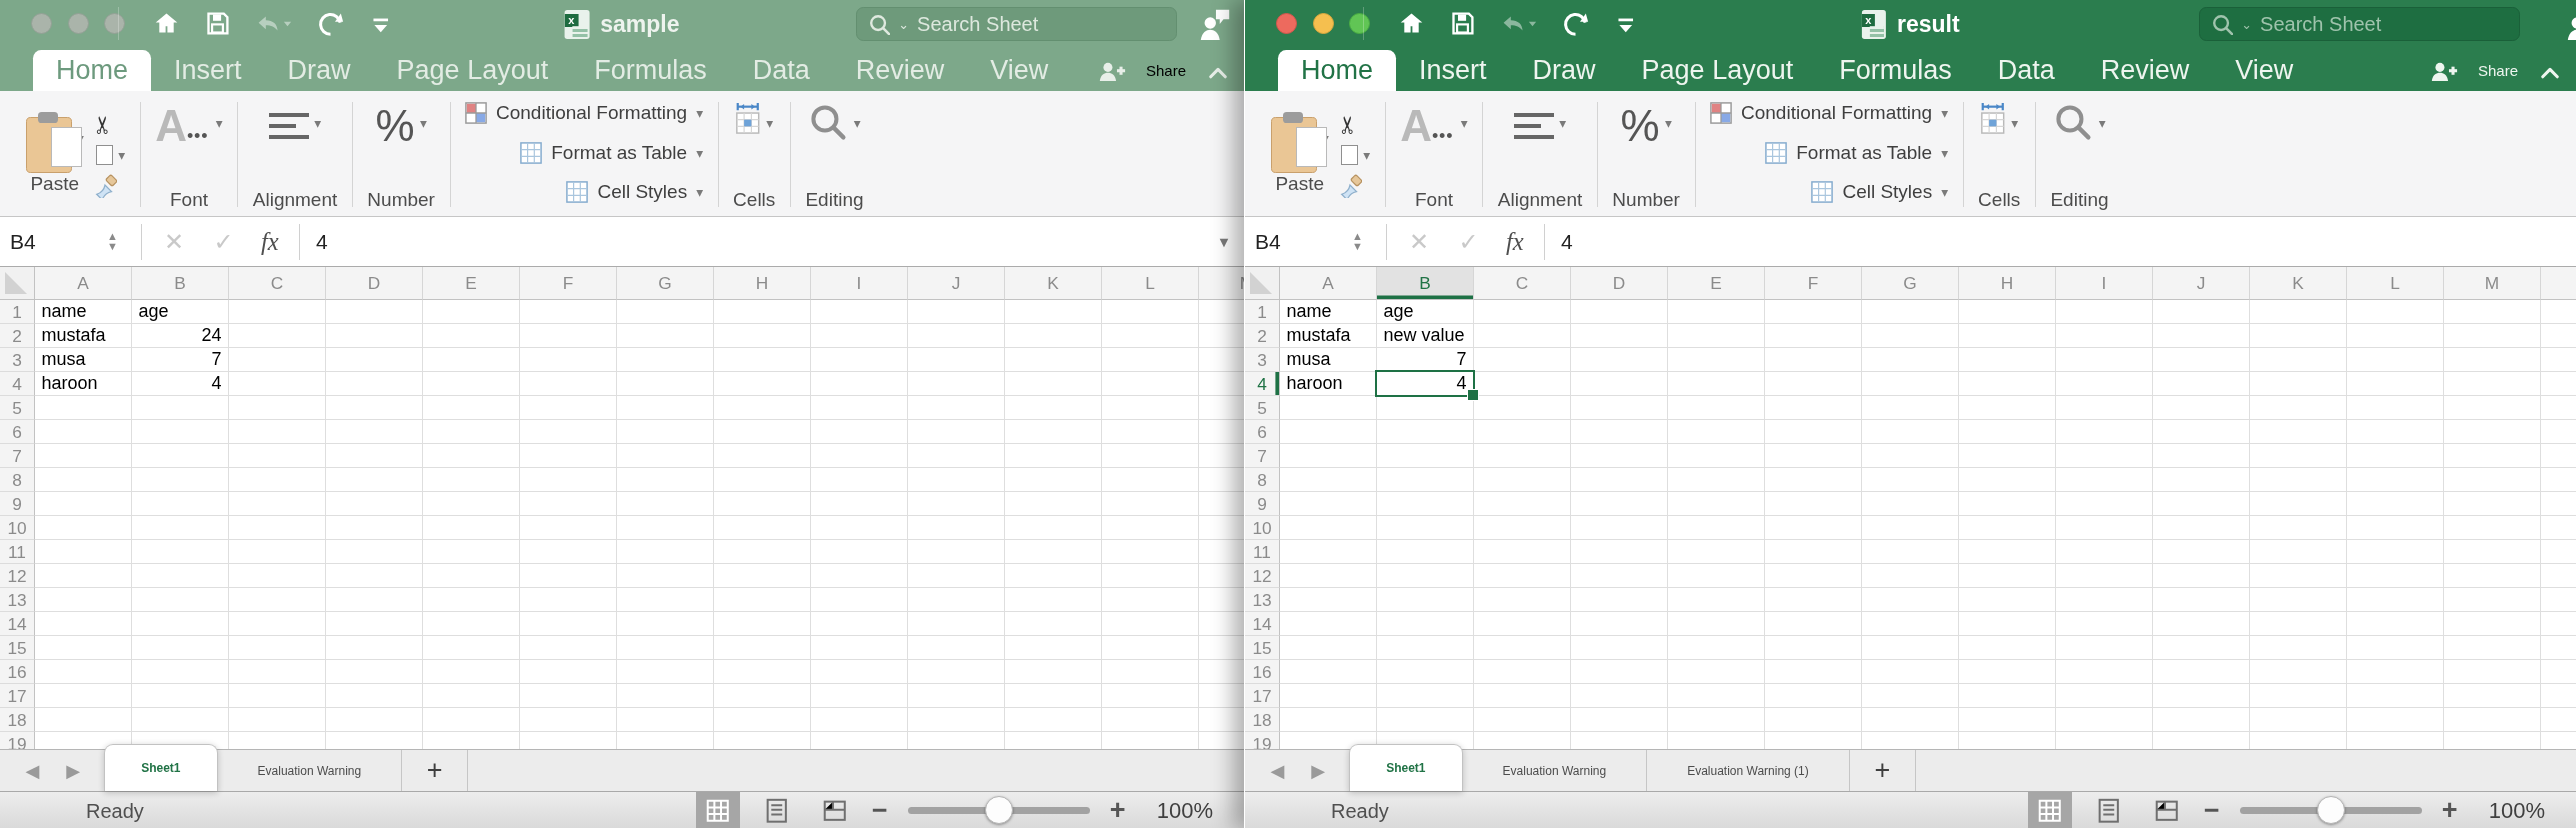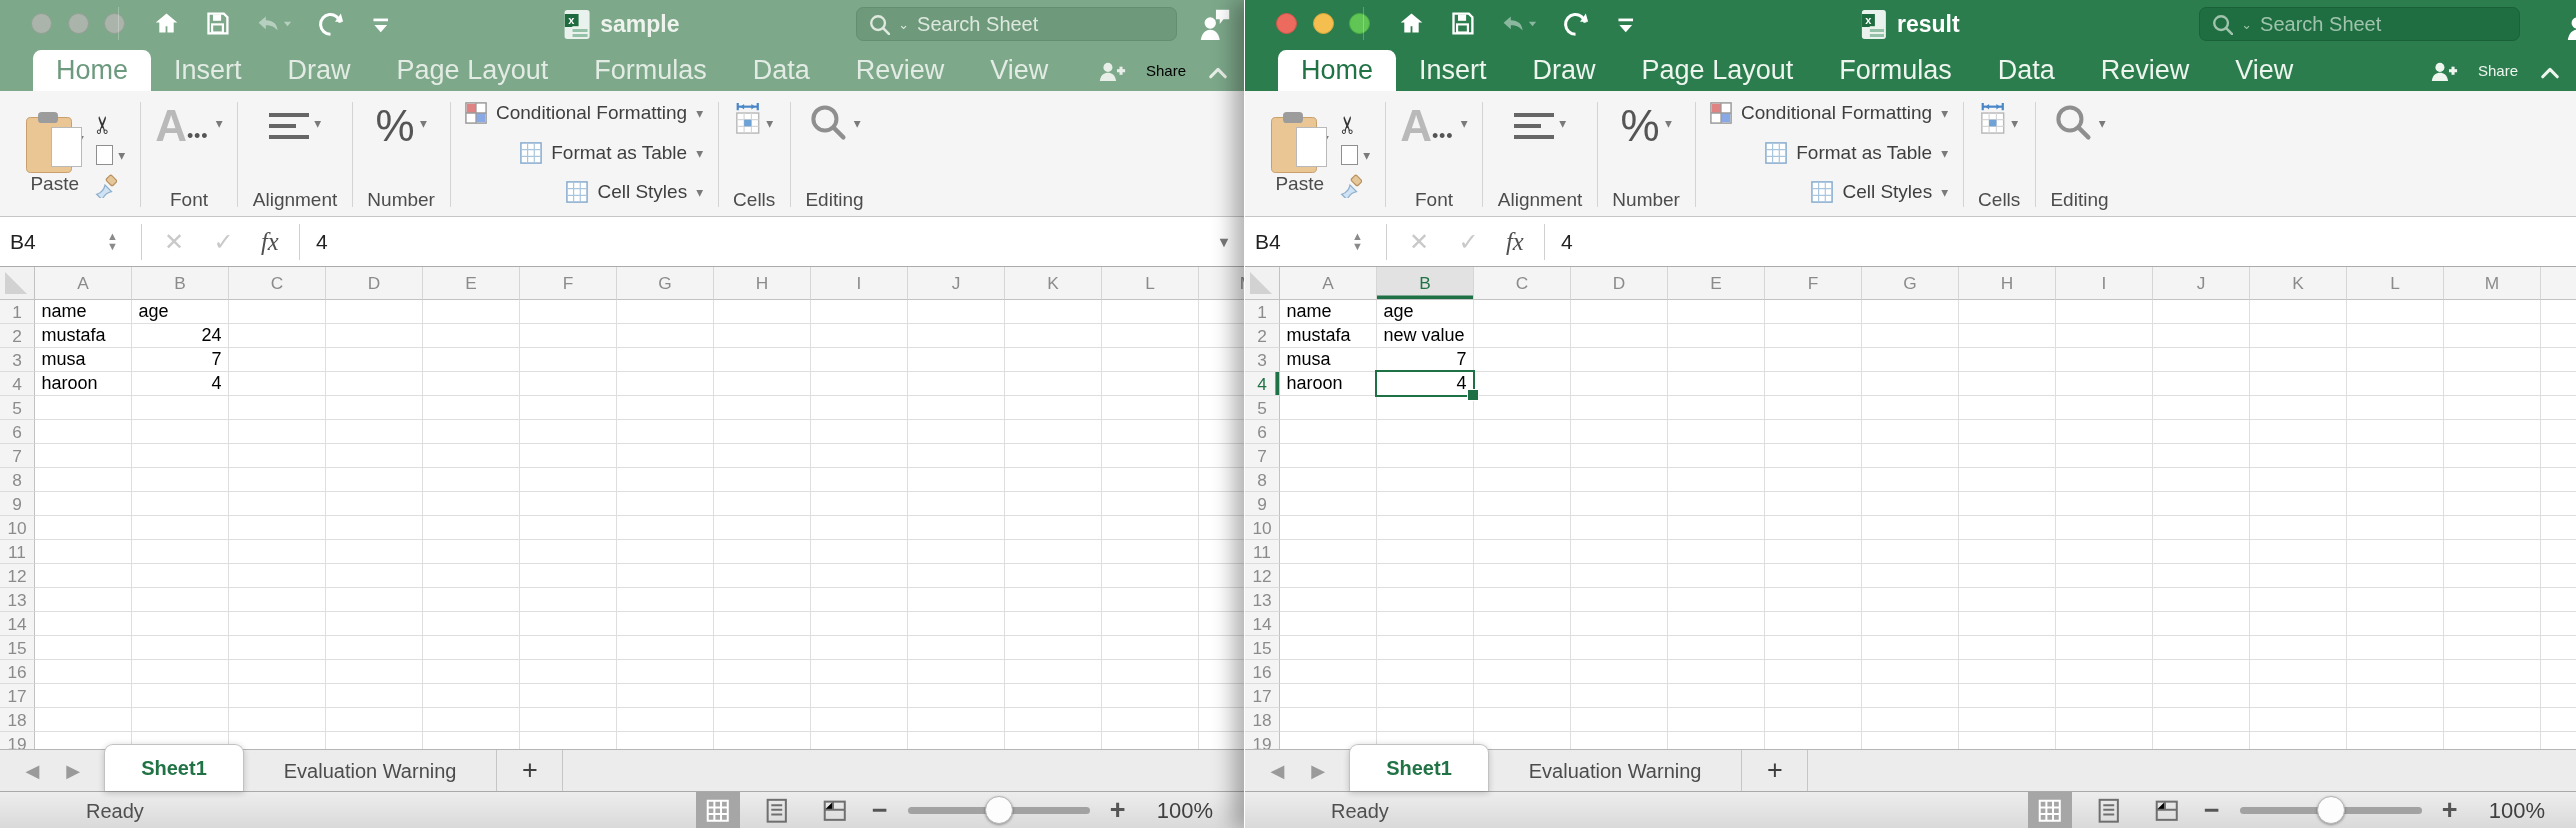--- a/index.html
+++ b/index.html
@@ -125,21 +125,21 @@
   .cell.selcell { position:relative; overflow:visible; z-index:3; }
   .cell.selcell::after { content:""; position:absolute; inset:-1.8px; border:2.7px solid #1e7145; pointer-events:none; }
   .cell.selcell::before { content:""; position:absolute; right:-5.5px; bottom:-5.5px; width:10px; height:10px;
                           background:#1e7145; border:1.8px solid #fff; z-index:4; }
 
   
   .sheetbar { height:42px; flex:none; background:#ececec; border-top:0.9px solid #b5b5b5;
               display:flex; align-items:stretch; position:relative; }
   .sheetnav { display:flex; align-items:center; gap:27px; padding:0 24px 0 25.5px; color:#9a9a9a; font-size:18px; }
   .stabs { display:flex; align-items:stretch; }
-  .stab { padding:0 40px; line-height:42px; font-size:20px; color:#4c4c4c; border-right:0.9px solid #c6c6c6; white-space:nowrap; }
+  .stab { padding:0 40px; line-height:42px; font-size:12px; color:#4c4c4c; border-right:0.9px solid #c6c6c6; white-space:nowrap; }
   .stab.active { background:#fff; color:#217346; font-weight:700; border:0.9px solid #c2c2c2; border-bottom:none;
                  border-radius:9px 9px 0 0; margin-top:-6.4px; line-height:47px; padding:0 36px;
                  box-shadow:0 1.8px 6.4px rgba(0,0,0,.2); z-index:2; }
   .addtab { width:66px; text-align:center; line-height:40px; font-size:27px; color:#3e3e3e; border-right:0.9px solid #c6c6c6; }
 
   
   .statusbar { height:38px; flex:none; background:linear-gradient(#ededed,#d9d9d9); border-top:0.9px solid #a9a9a9;
                position:relative; font-size:20px; color:#4f4f4f; }
   .ready { position:absolute; left:86px; top:50%; transform:translateY(-50%); }
   .statusright { position:absolute; right:31px; top:0; height:100%; display:flex; align-items:center; gap:14.6px; }
@@ -1328,20 +1328,21 @@
     </div>
 
   <div class="sheetbar">
     <div class="sheetnav">
       <span>◀</span>
       <span>▶</span>
     </div>
     <div class="stabs">
         <div class="stab active">Sheet1</div>
         <div class="stab">Evaluation Warning</div>
+        <div class="stab">Evaluation Warning (1)</div>
       </div>
     <div class="addtab">+</div>
   </div>
 
   <div class="statusbar">
     <span class="ready">Ready</span>
     <div class="statusright">
       <span class="viewbtn activeview">
           <svg width="25.5" height="25.5" viewBox="0 0 28 28" style="color:#fff">
             <use href="#ic-view-grid"></use>

